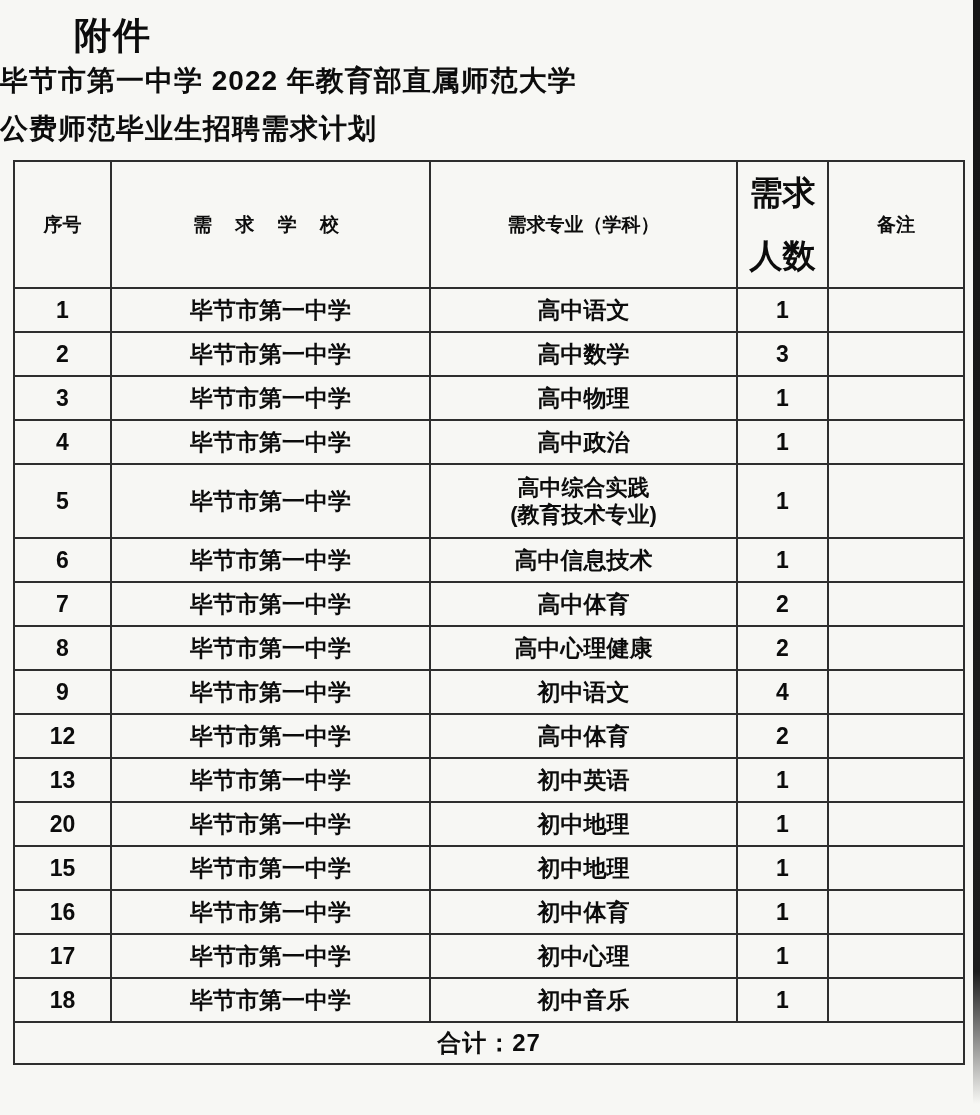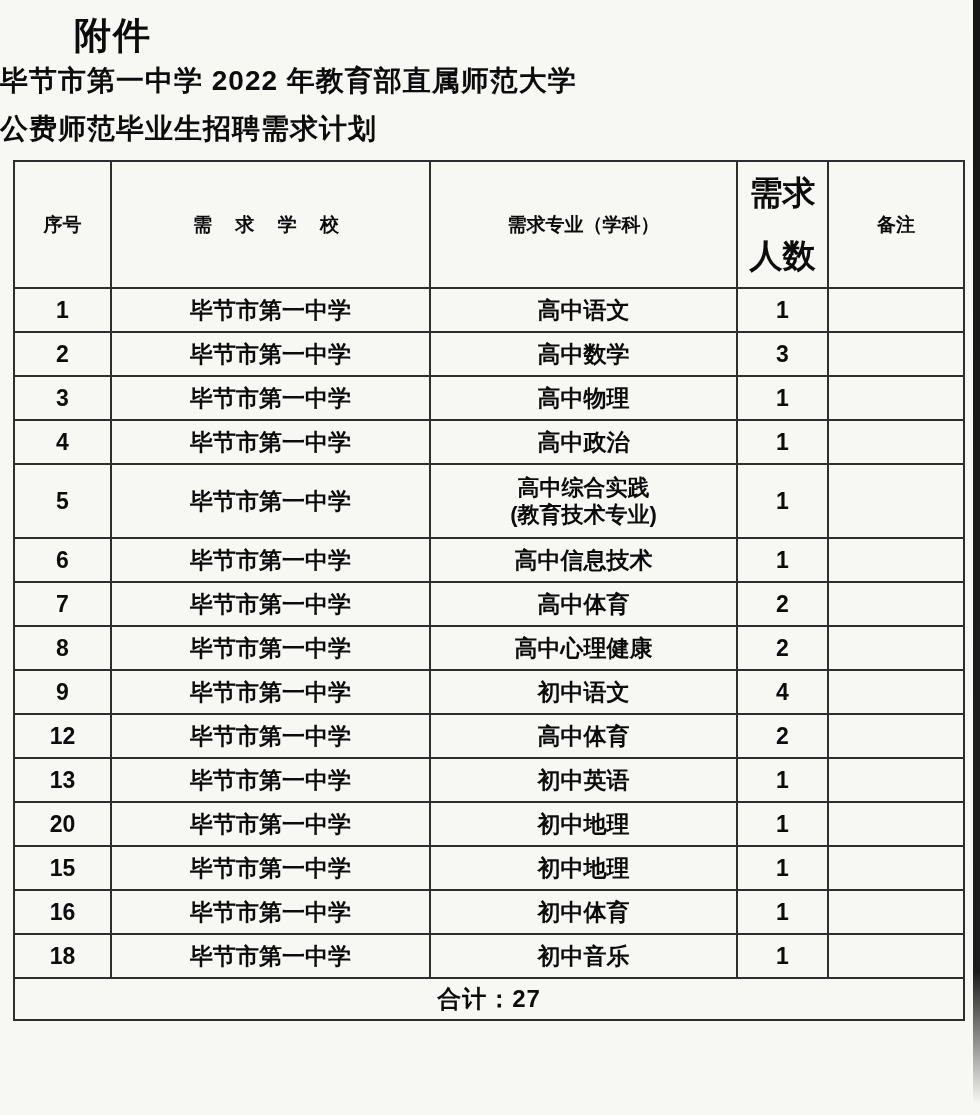--- a/index.html
+++ b/index.html
@@ -211,20 +211,27 @@
       <td class="c-remark"></td>
     </tr>
     <tr class="r">
       <td class="c-no">16</td>
       <td class="c-school">毕节市第一中学</td>
       <td class="c-major">初中体育</td>
       <td class="c-count">1</td>
       <td class="c-remark"></td>
     </tr>
     <tr class="r">
+      <td class="c-no">17</td>
+      <td class="c-school">毕节市第一中学</td>
+      <td class="c-major">初中心理</td>
+      <td class="c-count">1</td>
+      <td class="c-remark"></td>
+    </tr>
+    <tr class="r">
       <td class="c-no">18</td>
       <td class="c-school">毕节市第一中学</td>
       <td class="c-major">初中音乐</td>
       <td class="c-count">1</td>
       <td class="c-remark"></td>
     </tr>
     <tr class="foot">
       <td colspan="5">合计：27</td>
     </tr>
   </tbody>

